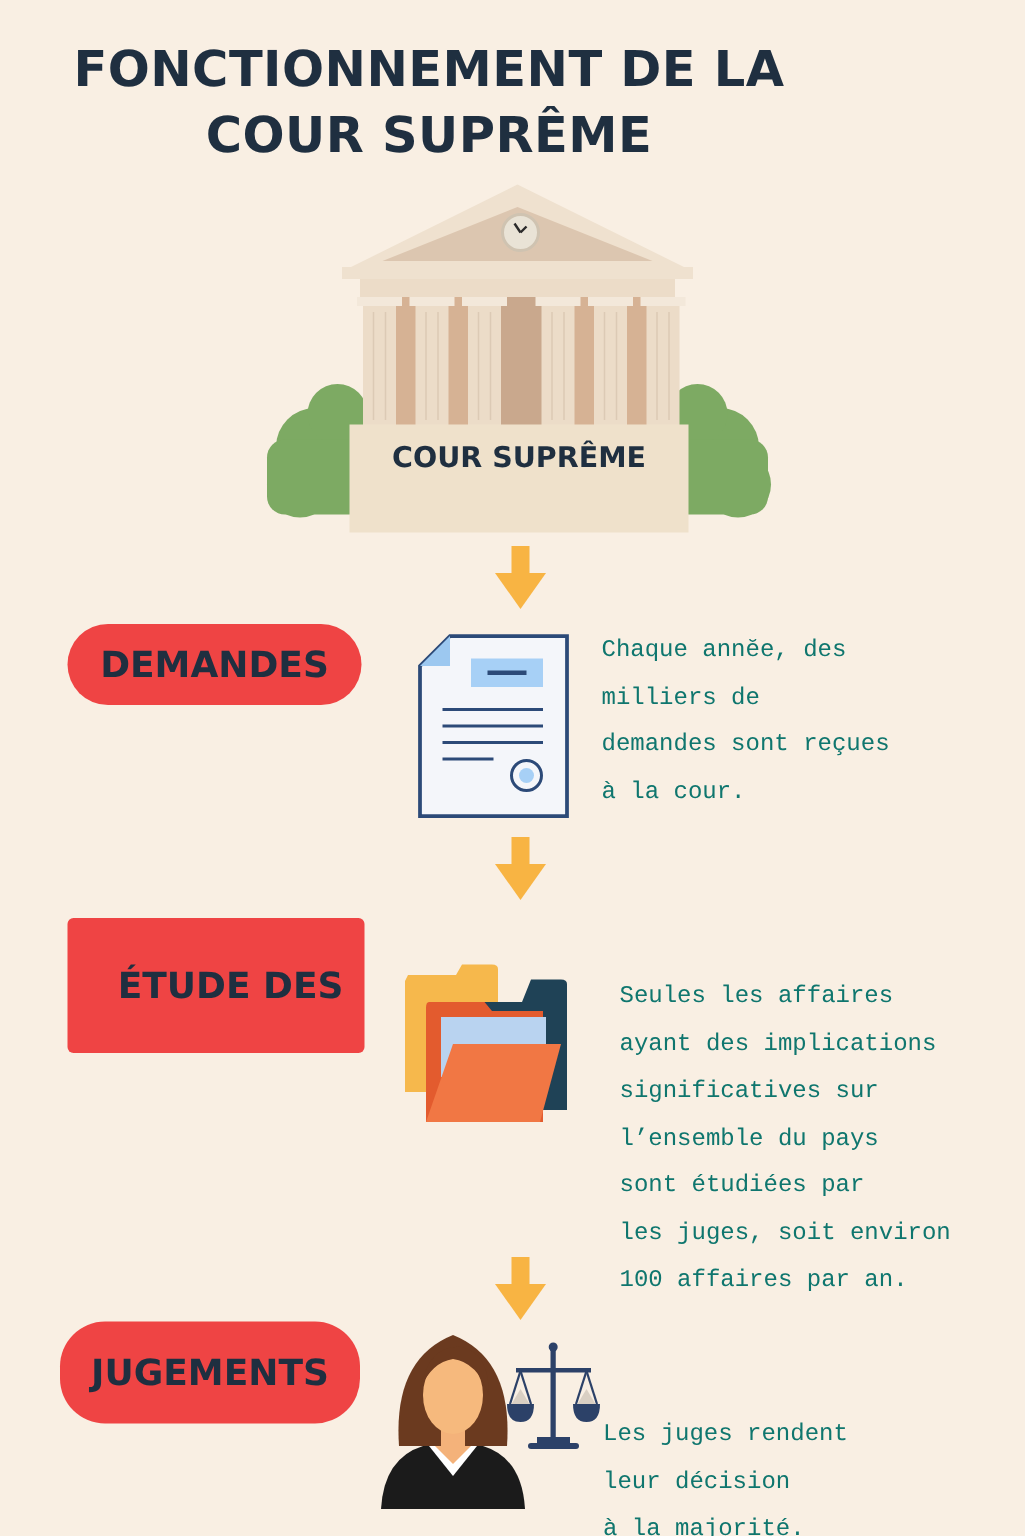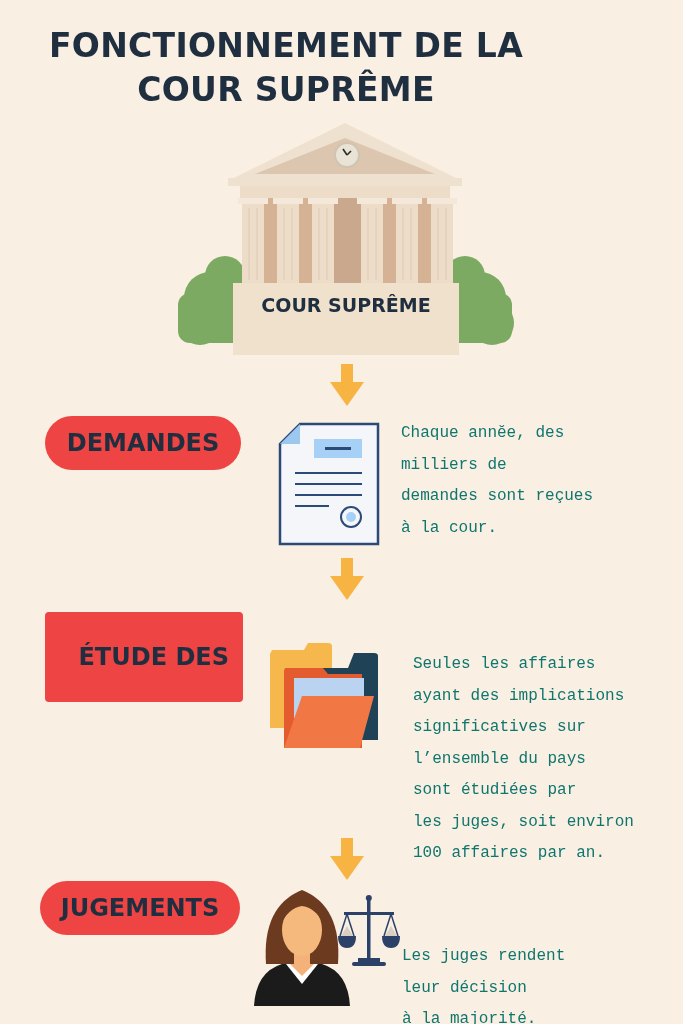--- a/index.html
+++ b/index.html
@@ -143,21 +143,21 @@
 les juges, soit environ
 100 affaires par an.</div>
 
 <div class="arrow" style="left:330px; top:838px;">
   <svg width="34" height="42" viewBox="0 0 34 42">
       <rect x="11" y="0" width="12" height="20" fill="#f8b443"></rect>
       <polygon points="0,18 34,18 17,42" fill="#f8b443"></polygon>
     </svg>
 </div>
 
-<div class="pill" style="left:40px; top:881px; width:200px; height:54px; font-size:24px;">
+<div class="pill" style="left:40px; top:881px; width:200px; height:68px; font-size:24px;">
   <span>JUGEMENTS</span>
 </div>
 <div style="position:absolute; left:252px; top:886px;">
   <svg width="155" height="122" viewBox="0 0 155 122">
 
     <path d="M14,78 Q10,20 50,4 Q90,20 86,78 Z" fill="#6b3a1f"></path>
 
     <path d="M2,120 Q4,86 30,78 L70,78 Q96,86 98,120 Z" fill="#1b1b1b"></path>
     <polygon points="34,78 66,78 50,98" fill="#ffffff"></polygon>
     <polygon points="38,78 62,78 50,90" fill="#f4b27a"></polygon>

